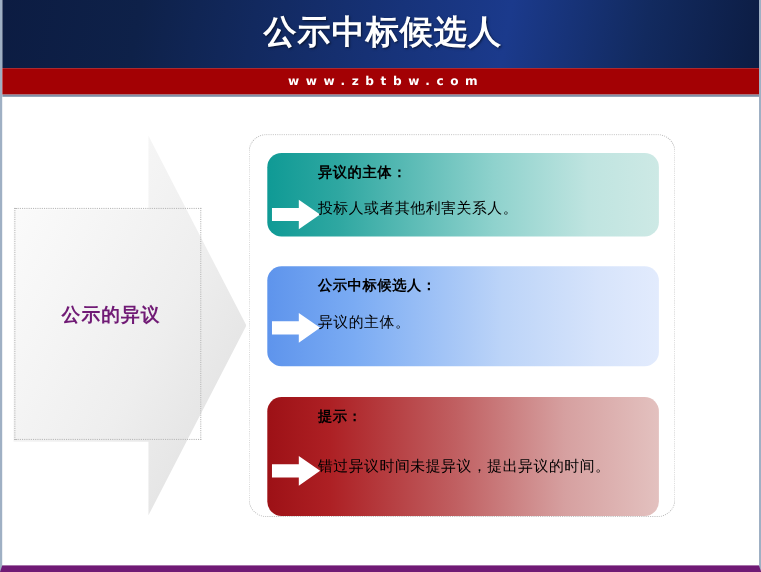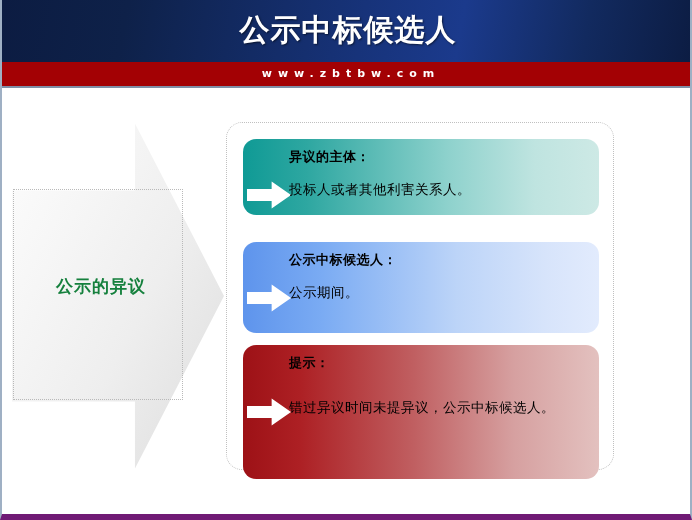--- a/index.html
+++ b/index.html
@@ -114,21 +114,21 @@
     height: 211px;
     border: 1px dotted #b9b9b9;
     box-sizing: border-box;
   }
   #left-arrow-label {
     position: absolute;
     left: 4px;
     top: 155px;
     width: 170px;
     text-align: center;
-    color: #15803d;
+    color: #701a75;
     font-size: 17px;
     font-weight: bold;
     font-family: "DejaVu Serif", "Liberation Serif", serif;
     letter-spacing: 1px;
   }
 
   
   #right-panel {
     position: absolute;
     left: 224px;
@@ -142,21 +142,21 @@
 
   .info-box {
     position: absolute;
     left: 16px;
     width: 356px;
     border-radius: 13px;
     box-sizing: border-box;
   }
   #info-box-1 { top: 16px;  height: 76px;  background: linear-gradient(90deg, #0f9a95 0%, #2ea7a1 18%, #8fd2cd 58%, #bfe4e0 82%, #cde9e5 100%); }
   #info-box-2 { top: 119px; height: 91px;  background: linear-gradient(90deg, #5e94ec 0%, #7aabf3 22%, #bcd4f8 60%, #d7e4fb 85%, #e2ebfd 100%); }
-  #info-box-3 { top: 222px; height: 134px; background: linear-gradient(90deg, #9d1116 0%, #ad2024 16%, #c05f61 48%, #d6a0a0 76%, #e3c1bf 100%); }
+  #info-box-3 { top: 238px; height: 108px; background: linear-gradient(90deg, #9d1116 0%, #ad2024 16%, #c05f61 48%, #d6a0a0 76%, #e3c1bf 100%); }
 
   .box-marker {
     position: absolute;
     left: 4px;
     top: 41px;
     width: 44px;
     height: 30px;
   }
   .box-marker .arrow-glyph {
     position: absolute;
@@ -217,26 +217,26 @@
       </div>
       <div class="box-title">异议的主体：</div>
       <div class="box-body">投标人或者其他利害关系人。</div>
     </div>
 
     <div class="info-box" id="info-box-2">
       <div class="box-marker">
         <div class="arrow-glyph"></div>
       </div>
       <div class="box-title">公示中标候选人：</div>
-      <div class="box-body">公示期间。</div>
+      <div class="box-body">异议的主体。</div>
     </div>
 
     <div class="info-box" id="info-box-3">
       <div class="box-marker">
         <div class="arrow-glyph"></div>
       </div>
       <div class="box-title">提示：</div>
-      <div class="box-body">错过异议时间未提异议，公示中标候选人。</div>
+      <div class="box-body">错过异议时间未提异议，提出异议的时间。</div>
     </div>
 
   </div>
 
 </div>
 
 </body></html>

